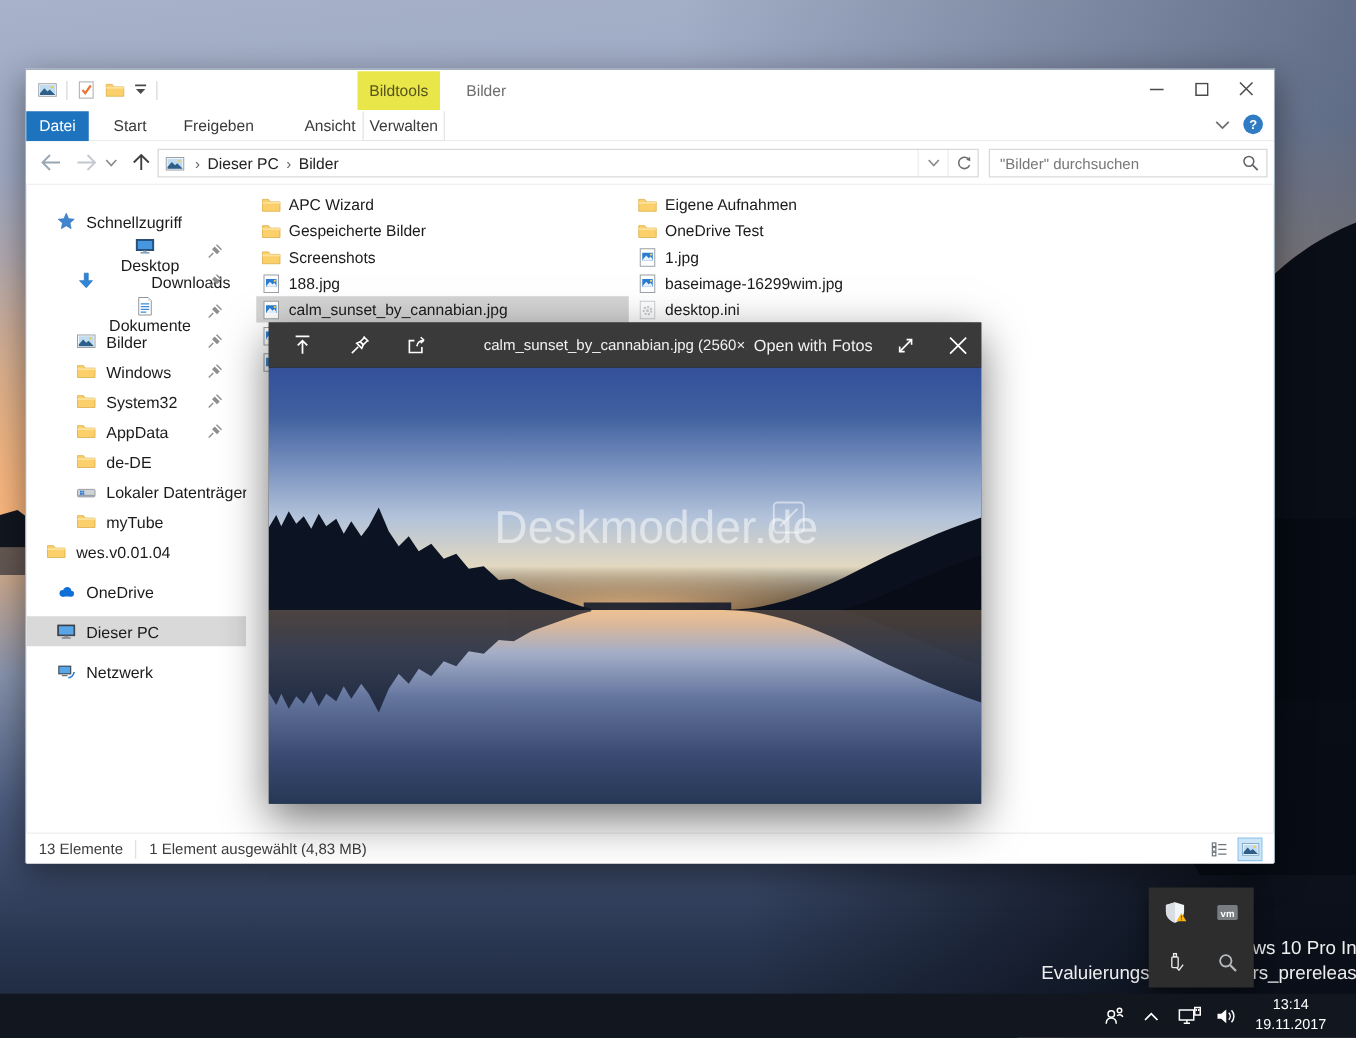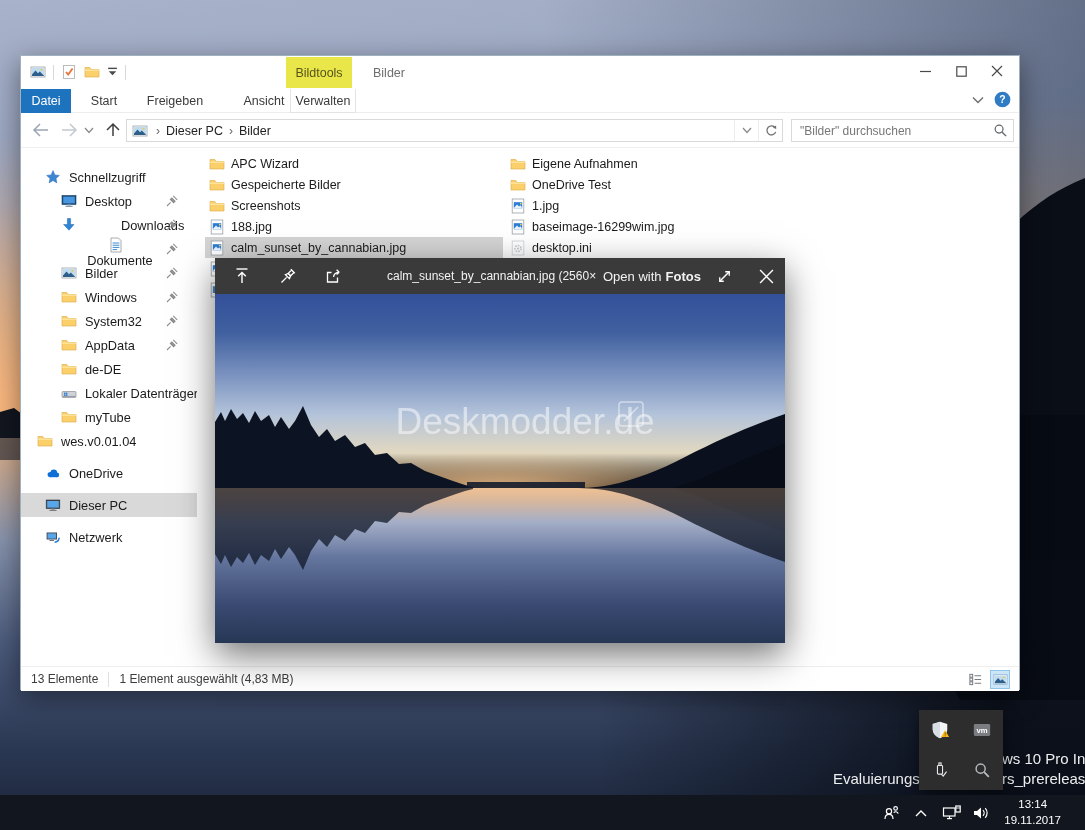--- a/index.html
+++ b/index.html
@@ -71,21 +71,21 @@
 
   
   #preview{position:absolute;left:215px;top:258px;width:570px;height:385px;z-index:30;
     box-shadow:0 12px 34px rgba(0,0,0,.55);background:#1a2438}
   .pv-toolbar{position:relative;height:36px;background:#3a3a3a;color:#f0f0f0}
   .pv-btn{position:absolute;top:7px;width:22px;height:22px;display:flex;align-items:center;justify-content:center}
   .pv-title{position:absolute;left:172px;top:0;height:36px;display:flex;align-items:center;
     font-size:12px;max-width:210px;overflow:hidden;white-space:nowrap;color:#f2f2f2}
   .pv-open{position:absolute;left:388px;top:0;height:36px;display:flex;align-items:center;gap:4px;
     font-size:13px;color:#f2f2f2;white-space:nowrap}
-  .pv-open b{font-weight:bold}
+  .pv-open b{font-weight:normal}
   .pv-img{display:block;width:570px;height:349px}
 
   
   #taskbar{position:absolute;left:0;top:795px;width:1085px;height:35px;background:#12161f;z-index:40;
     display:flex;align-items:center;justify-content:flex-end}
   .tb-ic{width:26px;height:26px;display:flex;align-items:center;justify-content:center;margin-right:4px}
   .clock{color:#fff;font-size:11.5px;line-height:1.35;text-align:center;margin:0 24px 0 6px;white-space:nowrap}
 
   #flyout{position:absolute;left:919px;top:710px;width:84px;height:80px;background:#2d2d2d;z-index:20;
     box-shadow:0 5px 14px rgba(0,0,0,.5);display:grid;grid-template-columns:1fr 1fr;grid-template-rows:1fr 1fr}
@@ -279,21 +279,21 @@
 
     <div id="sidebar-list">
         <div class="srow" style="padding-left: 24px;">
           <span class="ic">
             <svg viewBox="0 0 16 16">
               <path d="M8 1.6 L9.9 5.9 14.4 6.4 11 9.4 11.9 13.9 8 11.6 4.1 13.9 5 9.4 1.6 6.4 6.1 5.9 Z" fill="#3f86d2" stroke="#2f6cb0" stroke-width=".5"></path>
             </svg>
           </span>
           <span class="lbl">Schnellzugriff</span>
         </div>
-        <div class="srow" style="padding-left: 40px;">
+        <div class="srow" style="padding-left: 40px; flex-direction: column;">
           <span class="ic">
             <svg viewBox="0 0 16 16">
               <rect x="1" y="2.5" width="14" height="9" fill="#1c4a77" stroke="#163c61" stroke-width=".6"></rect>
               <rect x="2.2" y="3.7" width="11.6" height="6.6" fill="#4796e0"></rect>
               <rect x="6.4" y="11.5" width="3.2" height="1.2" fill="#9ab0c4"></rect>
               <rect x="4.4" y="12.8" width="7.2" height="1" fill="#6d87a0"></rect>
             </svg>
           </span>
           <span class="lbl">Desktop</span>
           <span class="ic pinic">

